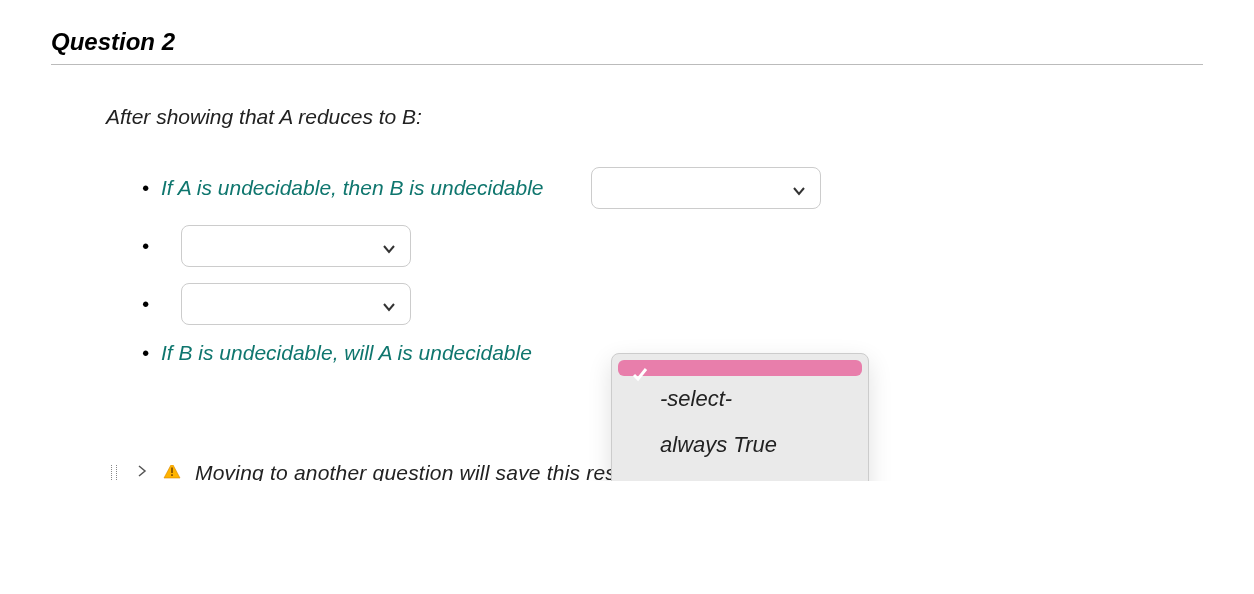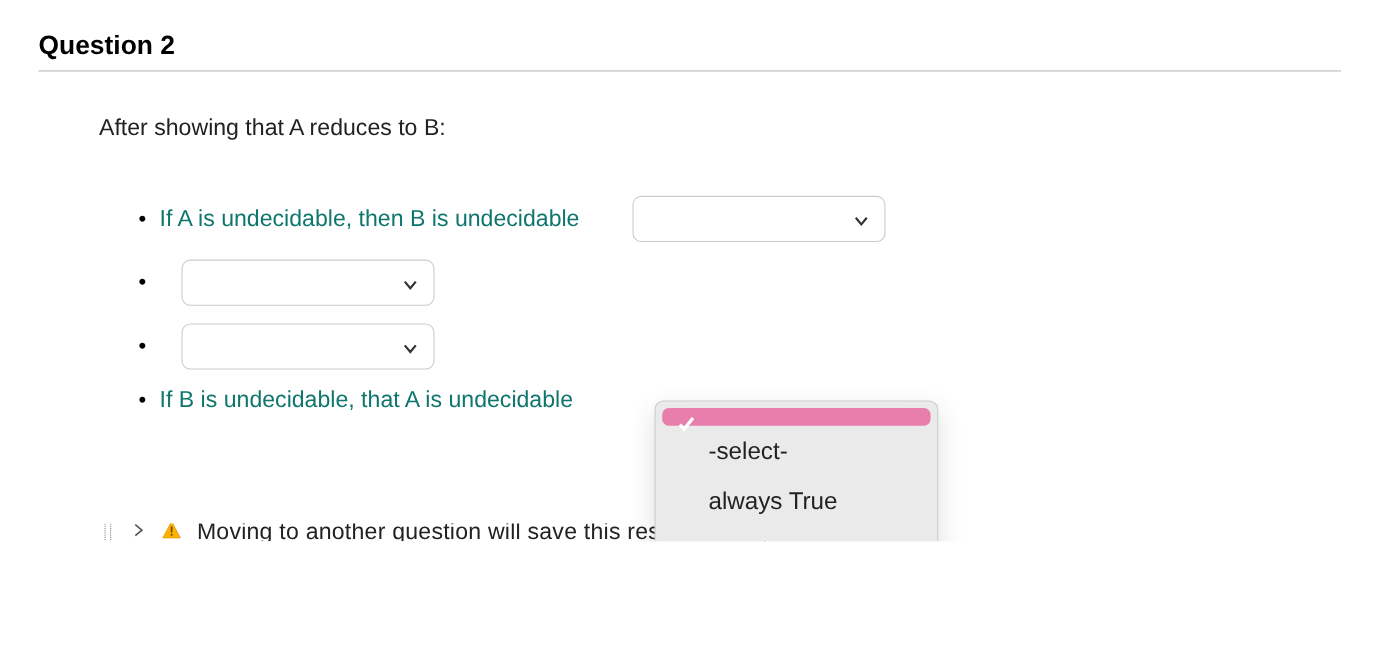--- a/index.html
+++ b/index.html
@@ -6,36 +6,37 @@
       box-sizing: border-box;
       margin: 0;
       padding: 0;
     }
     body {
       font-family: Arial, Helvetica, sans-serif;
       background: #fff;
       color: #000;
     }
     .container {
-      padding: 0 35px;
-      position: relative;
+      padding: 0 51px;
+      position: relative;
+      font-style: italic;
     }
     .question-header {
       font-size: 24px;
       font-weight: 700;
       padding: 28px 0 8px 0;
       border-bottom: 1px solid #bbb;
     }
     .question-body {
       padding: 40px 0 0 55px;
     }
     .prompt-text {
       font-size: 21px;
       color: #222;
-      margin-bottom: 49px;
+      margin-bottom: 38px;
     }
     .statements-list {
       list-style: none;
       padding-left: 36px;
     }
     .statement-row {
       display: flex;
       align-items: center;
       margin-bottom: 16px;
       position: relative;
@@ -207,21 +208,21 @@
               <svg viewBox="0 0 14 14">
                   <polyline points="2,4 7,10 12,4"></polyline>
                 </svg>
             </span>
           </div>
         </div>
       </li>
 
       <li class="statement-row">
         <span class="bullet">•</span>
-        <span class="statement-text">If B is undecidable, that A is undecidable</span>
+        <span class="statement-text">If B is undecidable, will A is undecidable</span>
         <div class="select-wrapper" style="position:relative;">
           <div class="dropdown-menu">
             <div class="dropdown-option selected">
               <span class="check-icon">
                 <svg viewBox="0 0 16 16">
                     <polyline points="2,9 6,13 14,3"></polyline>
                   </svg>
               </span>
               <span></span>
             </div>

